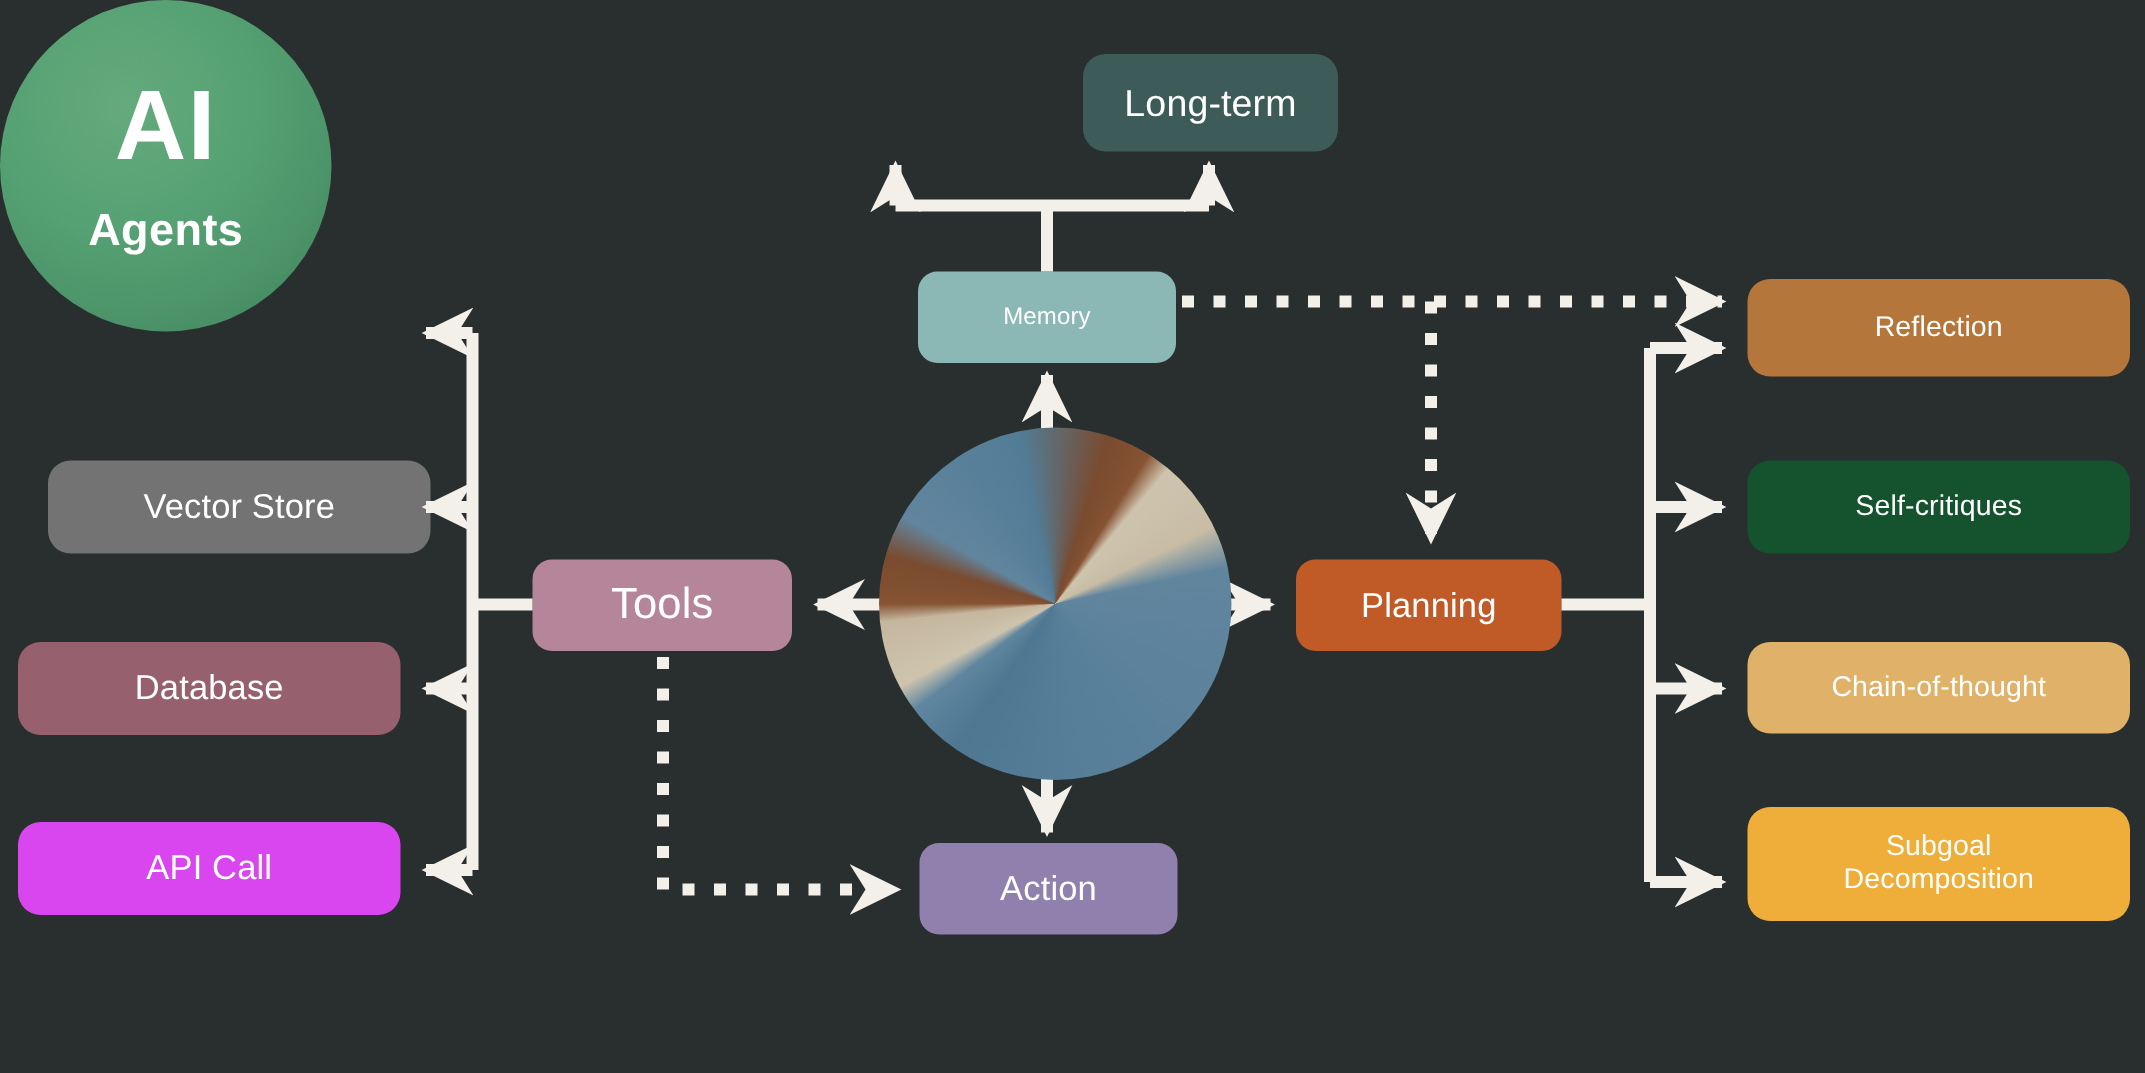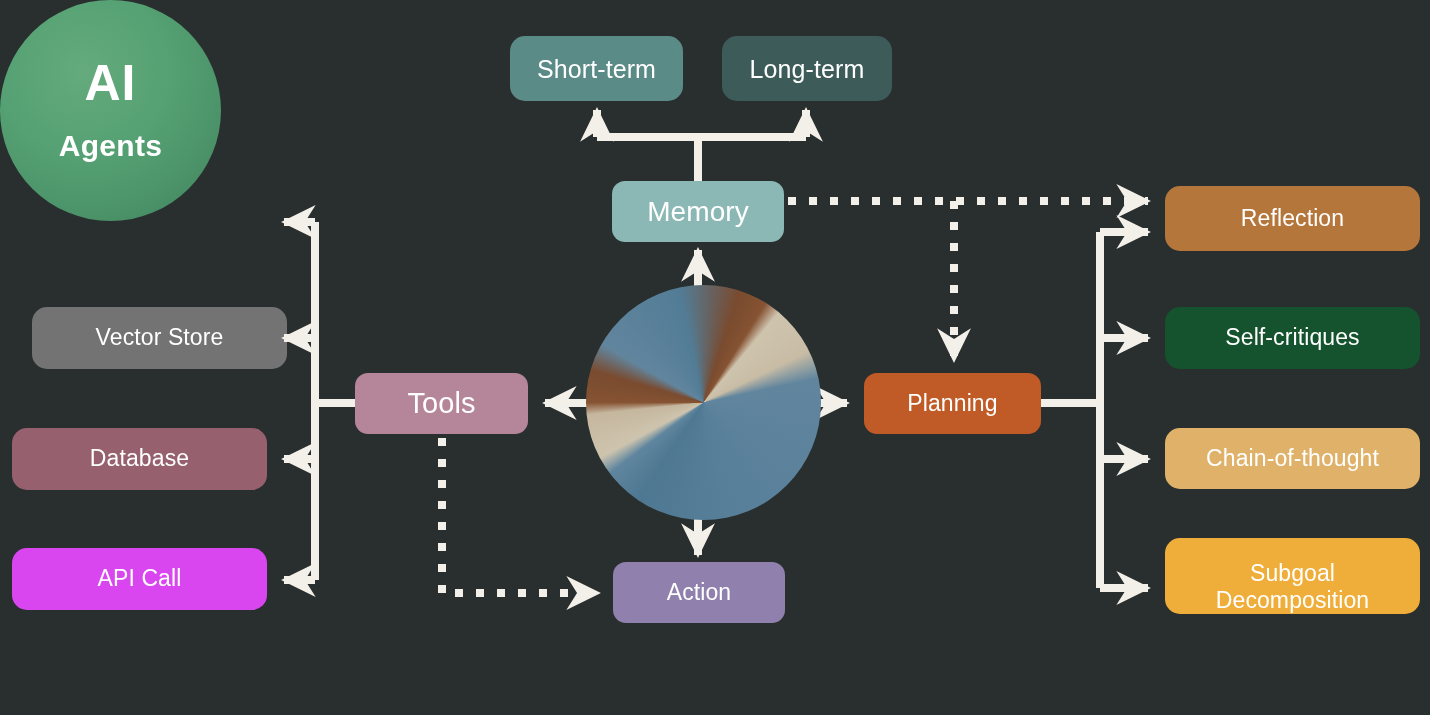--- a/index.html
+++ b/index.html
@@ -21,36 +21,36 @@
     align-items: center;
     justify-content: center;
     text-align: center;
     color: #ffffff;
     border-radius: 14px;
     box-sizing: border-box;
     line-height: 1.12;
     letter-spacing: 0.1px;
     user-select: none;
   }
-  .node.two-line { line-height: 1.18; align-items: flex-end; }
+  .node.two-line { line-height: 1.18; }
 
   
   #node-short-term {
     left: 510px; top: 36px; width: 173px; height: 65px;
     background: #5b8b87; font-size: 25px; border-radius: 15px;
   }
   #node-long-term {
     left: 722px; top: 36px; width: 170px; height: 65px;
     background: #3d5c59; font-size: 25px; border-radius: 15px;
   }
 
   
   #node-memory {
     left: 612px; top: 181px; width: 172px; height: 61px;
-    background: #8bb8b4; font-size: 28px; border-radius: 13px;
+    background: #8bb8b4; font-size: 16px; border-radius: 13px;
   }
 
   
   #node-tools {
     left: 355px; top: 373px; width: 173px; height: 61px;
     background: #b5869a; font-size: 29px; border-radius: 13px;
   }
 
   
   #node-planning {
@@ -65,21 +65,21 @@
   }
 
   
   .left-node { left: 12px; width: 255px; height: 62px; font-size: 23px; border-radius: 15px; }
   #node-search        { top: 192px; background: #5b333c; }
   #node-vector-store  { top: 307px; background: #737373; margin-left: 20px; }
   #node-database      { top: 428px; background: #96606e; }
   #node-api-call      { top: 548px; background: #d946ef; }
 
   
-  .right-node { left: 1165px; width: 255px; font-size: 23px; border-radius: 15px; }
+  .right-node { left: 1165px; width: 255px; font-size: 19px; border-radius: 15px; }
   #node-reflection       { top: 186px; height: 65px; background: #b5763b; }
   #node-self-critiques   { top: 307px; height: 62px; background: #14532d; }
   #node-chain-of-thought { top: 428px; height: 61px; background: #dfb169; }
   #node-subgoal          { top: 538px; height: 76px; background: #efae3a; }
 
   
   #node-ai-agents {
     left: 593px; top: 292px; width: 221px; height: 221px;
     border-radius: 50%;
     background:
@@ -101,21 +101,21 @@
         #cfc4ac 22deg, #c9bca3 46deg,
         #5f86a1 60deg, #54809d 150deg,
         #4b7894 196deg, #5d87a2 215deg,
         #cfc4ac 224deg, #c6b79c 246deg,
         #8a5230 252deg, #7d4a2c 268deg,
         #5f86a1 282deg, #4f7d99 330deg,
         #7d4a2c 360deg);
     z-index: 5;
     filter: saturate(0.92);
   }
-  #ai-title { font-size: 50px; font-weight: bold; letter-spacing: 1px; line-height: 1; }
+  #ai-title { font-size: 66px; font-weight: bold; letter-spacing: 1px; line-height: 1; }
   #ai-sub   { font-size: 30px; font-weight: bold; margin-top: 21px; letter-spacing: 0.3px; }
 
   #wires { position: absolute; left: 0; top: 0; width: 1430px; height: 715px; z-index: 2; }
 </style>
 </head>
 <body>
 
 <div id="stage">
 
   <svg id="wires" viewBox="0 0 1430 715" xmlns="http://www.w3.org/2000/svg">
@@ -158,21 +158,20 @@
       <path d="M 698 518 L 698 555" marker-end="url(#arrowSolid)"></path>
     </g>
 
     <g stroke="#f3efe9" stroke-width="8" fill="none" stroke-dasharray="8 13" stroke-linecap="butt">
       <path d="M 788 201 L 1148 201" marker-end="url(#arrowDot)"></path>
       <path d="M 954 201 L 954 360" marker-end="url(#arrowDot)"></path>
       <path d="M 442 438 L 442 593 L 598 593" marker-end="url(#arrowDot)"></path>
     </g>
   </svg>
 
-  <div class="node" id="node-short-term">Short-term</div>
 
   <div class="node" id="node-long-term">Long-term</div>
 
   <div class="node" id="node-memory">Memory</div>
 
   <div class="node" id="node-tools">Tools</div>
 
   <div class="node" id="node-planning">Planning</div>
 
   <div class="node" id="node-action">Action</div>

